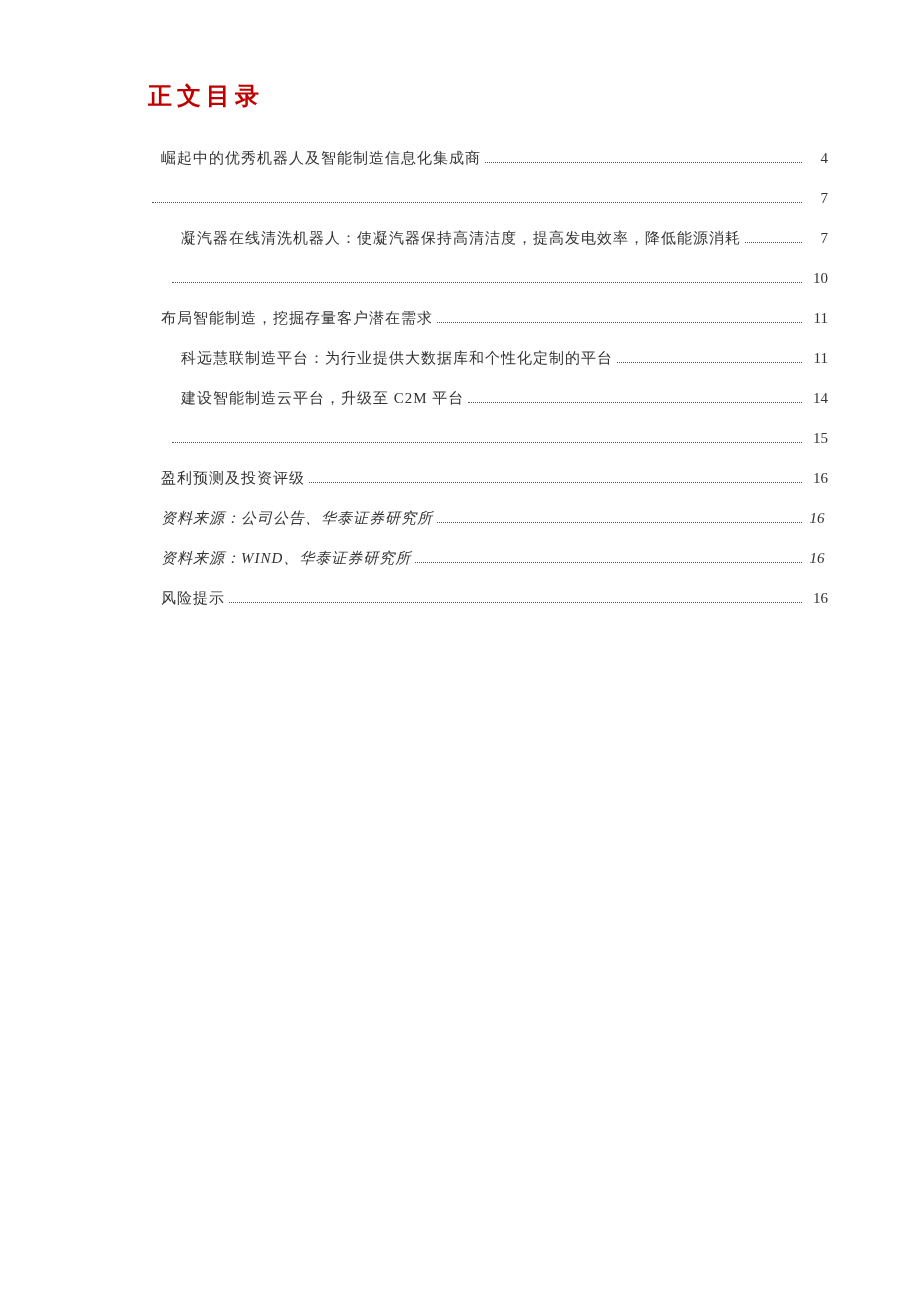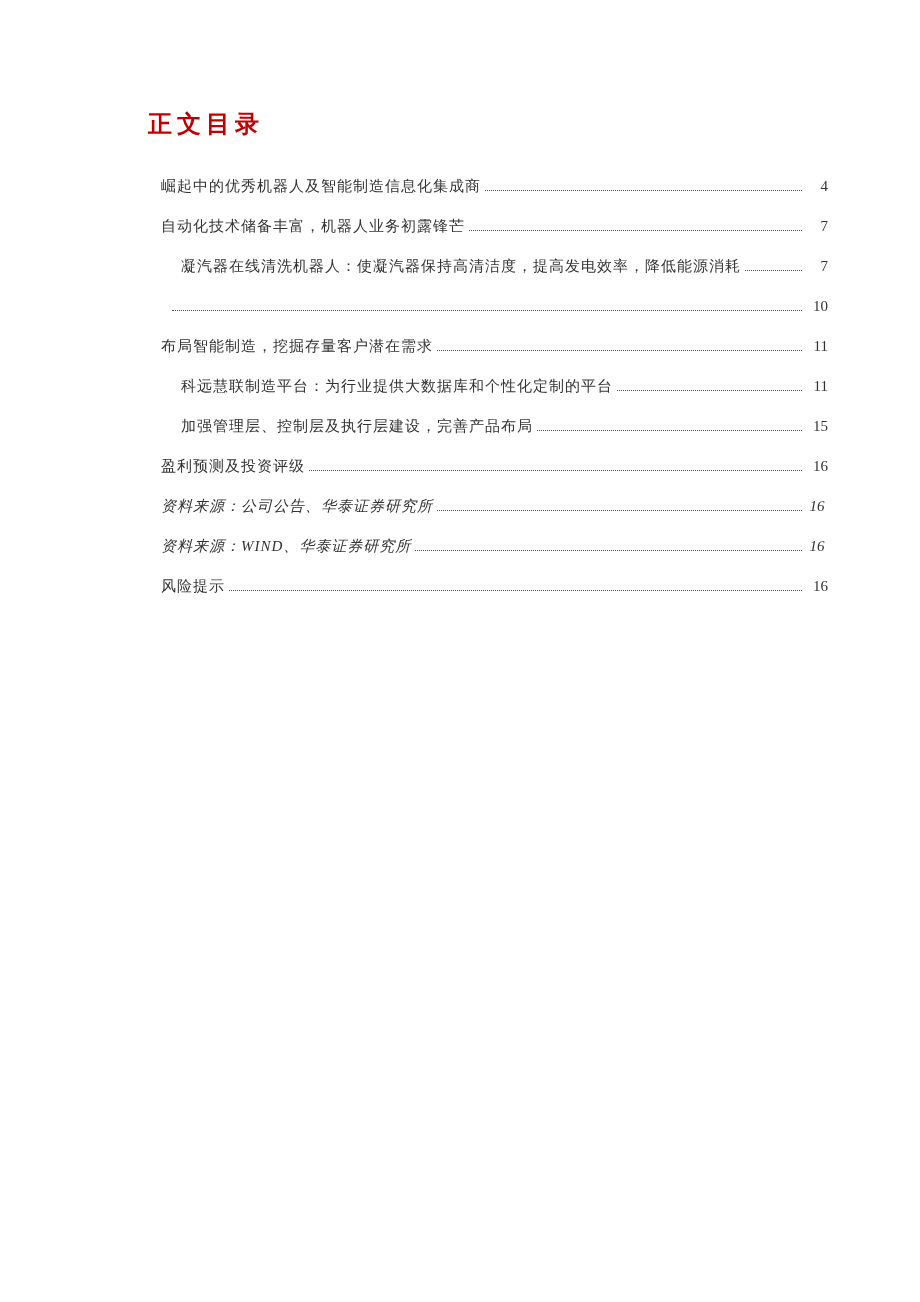--- a/index.html
+++ b/index.html
@@ -8,21 +8,21 @@
     width: 920px;
     height: 1302px;
     background: #ffffff;
     font-family: "SimSun", "Songti SC", "STSong", serif;
     color: #333;
   }
   .page {
     box-sizing: border-box;
     width: 920px;
     height: 1302px;
-    padding: 108px 92px 0 148px;
+    padding: 80px 92px 0 148px;
   }
   .toc-title {
     color: #c00000;
     font-family: "SimHei", "STHeiti", "Heiti SC", sans-serif;
     font-weight: bold;
     font-size: 24px;
     letter-spacing: 5px;
     margin-bottom: 34px;
   }
   .toc-list {
@@ -66,21 +66,20 @@
 
 <div class="page">
   <div class="toc-title">正文目录</div>
   <div class="toc-list" id="toc-list">
       <div class="toc-row">
         <span class="toc-text">崛起中的优秀机器人及智能制造信息化集成商</span>
         <span class="toc-leader"></span>
         <span class="toc-page">4</span>
       </div>
       <div class="toc-row">
-        <span class="toc-text">自动化技术储备丰富，机器人业务初露锋芒</span>
         <span class="toc-leader"></span>
         <span class="toc-page">7</span>
       </div>
       <div class="toc-row level2">
         <span class="toc-text">凝汽器在线清洗机器人：使凝汽器保持高清洁度，提高发电效率，降低能源消耗</span>
         <span class="toc-leader"></span>
         <span class="toc-page">7</span>
       </div>
       <div class="toc-row level2">
         <span class="toc-leader"></span>
@@ -90,21 +89,25 @@
         <span class="toc-text">布局智能制造，挖掘存量客户潜在需求</span>
         <span class="toc-leader"></span>
         <span class="toc-page">11</span>
       </div>
       <div class="toc-row level2">
         <span class="toc-text">科远慧联制造平台：为行业提供大数据库和个性化定制的平台</span>
         <span class="toc-leader"></span>
         <span class="toc-page">11</span>
       </div>
       <div class="toc-row level2">
-        <span class="toc-text">加强管理层、控制层及执行层建设，完善产品布局</span>
+        <span class="toc-text">建设智能制造云平台，升级至 C2M 平台</span>
+        <span class="toc-leader"></span>
+        <span class="toc-page">14</span>
+      </div>
+      <div class="toc-row level2">
         <span class="toc-leader"></span>
         <span class="toc-page">15</span>
       </div>
       <div class="toc-row">
         <span class="toc-text">盈利预测及投资评级</span>
         <span class="toc-leader"></span>
         <span class="toc-page">16</span>
       </div>
       <div class="toc-row italic">
         <span class="toc-text">资料来源：公司公告、华泰证券研究所</span>

